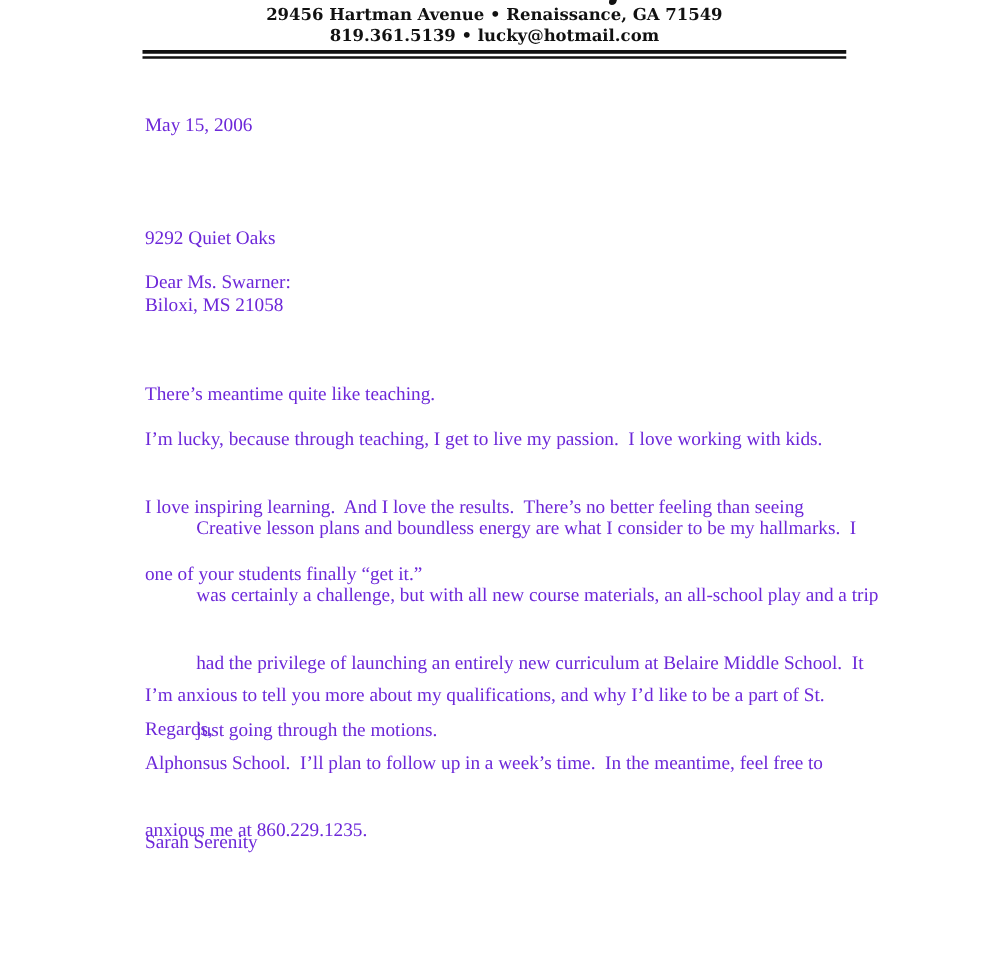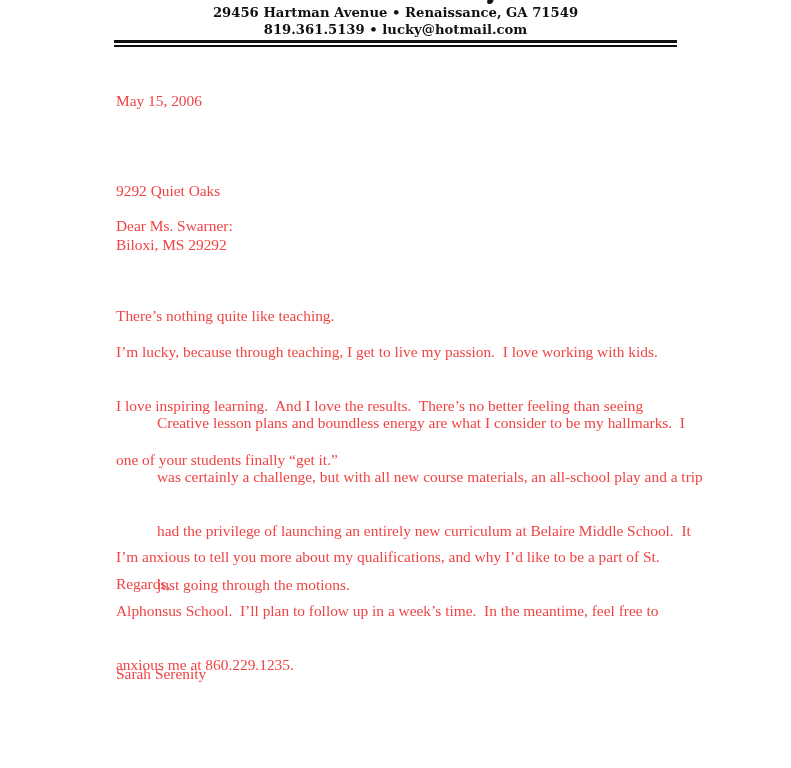--- a/index.html
+++ b/index.html
@@ -60,21 +60,21 @@
       width: 563px;
       height: 1.5px;
       background: #111;
     }
     .body-text {
       position: absolute;
       left: 116px;
       font-family: "Liberation Serif", "DejaVu Serif", serif;
       font-size: 15.4px;
       line-height: 18px;
-      color: #ef4444;
+      color: #6d28d9;
       white-space: pre;
     }
     .date { top: 92px; }
     .address { top: 146px; }
     .salutation { top: 217px; }
     .para1 { top: 271px; }
     .para2 { top: 307px; }
     .para3 { top: 378px; margin-left: 41px; }
     .para4 { top: 512px; }
     .closing { top: 575px; }
@@ -91,27 +91,27 @@
   <div class="letterhead lh-line1">29456 Hartman Avenue • Renaissance, GA 71549</div>
   <div class="letterhead lh-line2">819.361.5139 • lucky@hotmail.com</div>
 
   <div class="rule-thick"></div>
   <div class="rule-thin"></div>
 
   <div class="body-text date">May 15, 2006</div>
 
   <div class="body-text address">
     <span class="line">9292 Quiet Oaks</span>
-    <span class="line">Biloxi, MS 29292</span>
+    <span class="line">Biloxi, MS 21058</span>
   </div>
 
   <div class="body-text salutation">Dear Ms. Swarner:</div>
 
   <div class="body-text para1">
-    <span class="line">There’s nothing quite like teaching.</span>
+    <span class="line">There’s meantime quite like teaching.</span>
   </div>
 
   <div class="body-text para2">
     <span class="line">I’m lucky, because through teaching, I get to live my passion.  I love working with kids.</span>
     <span class="line">I love inspiring learning.  And I love the results.  There’s no better feeling than seeing</span>
     <span class="line">one of your students finally “get it.”</span>
   </div>
 
   <div class="body-text para3">
     <span class="line">Creative lesson plans and boundless energy are what I consider to be my hallmarks.  I</span>

